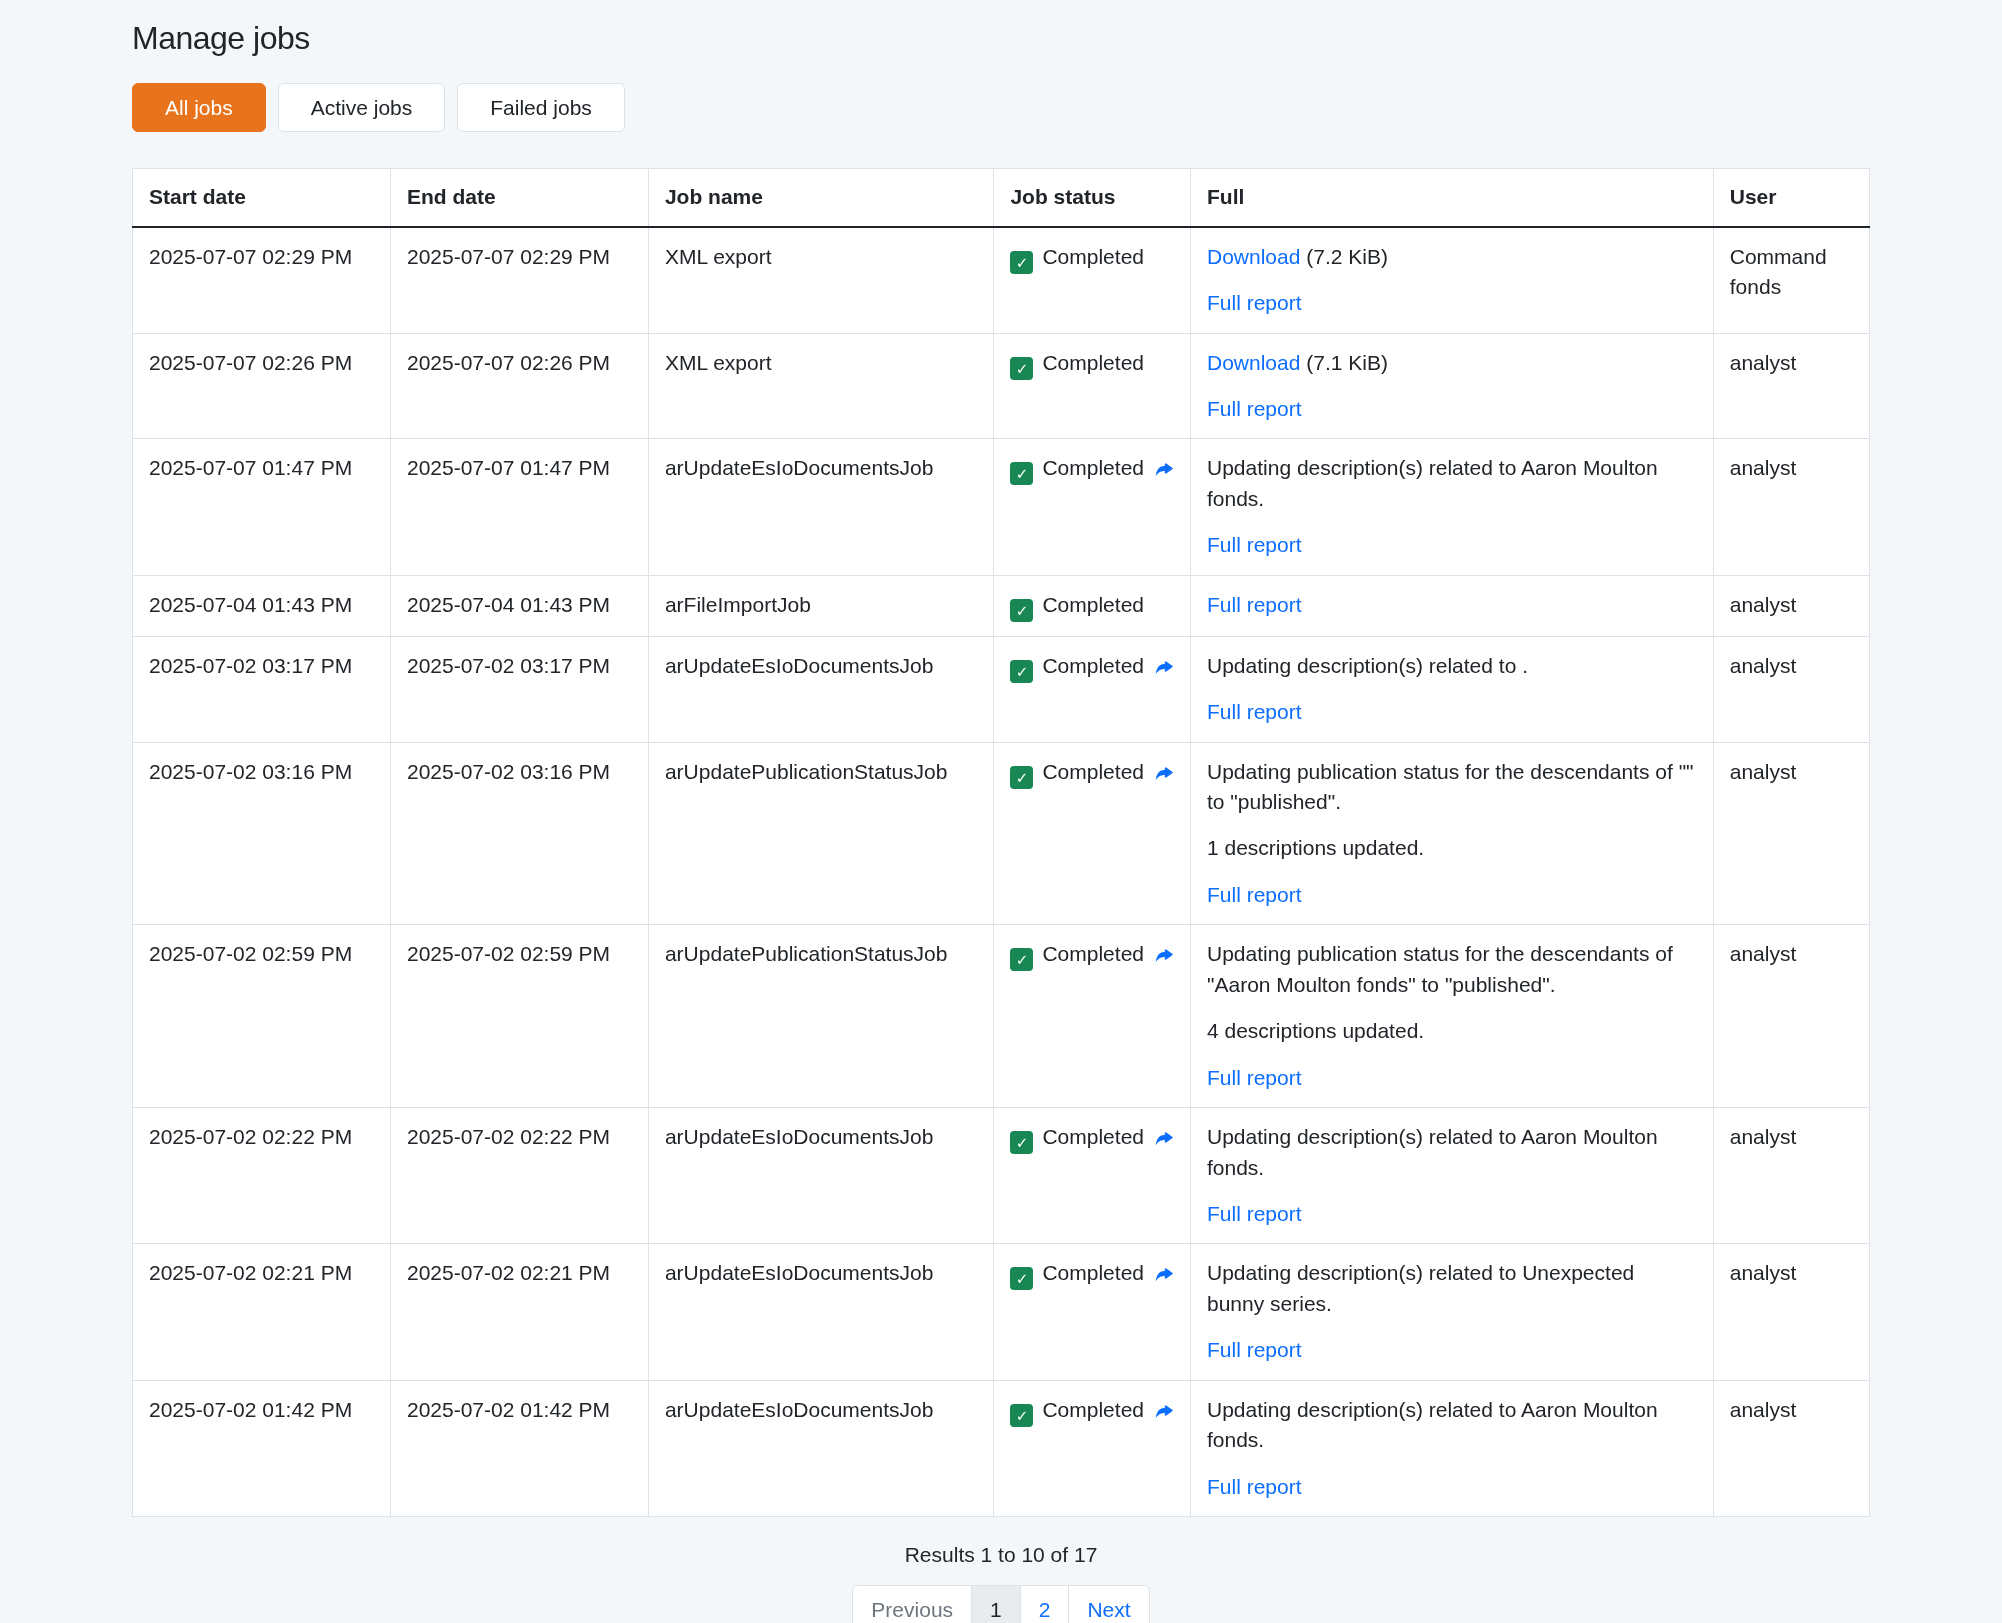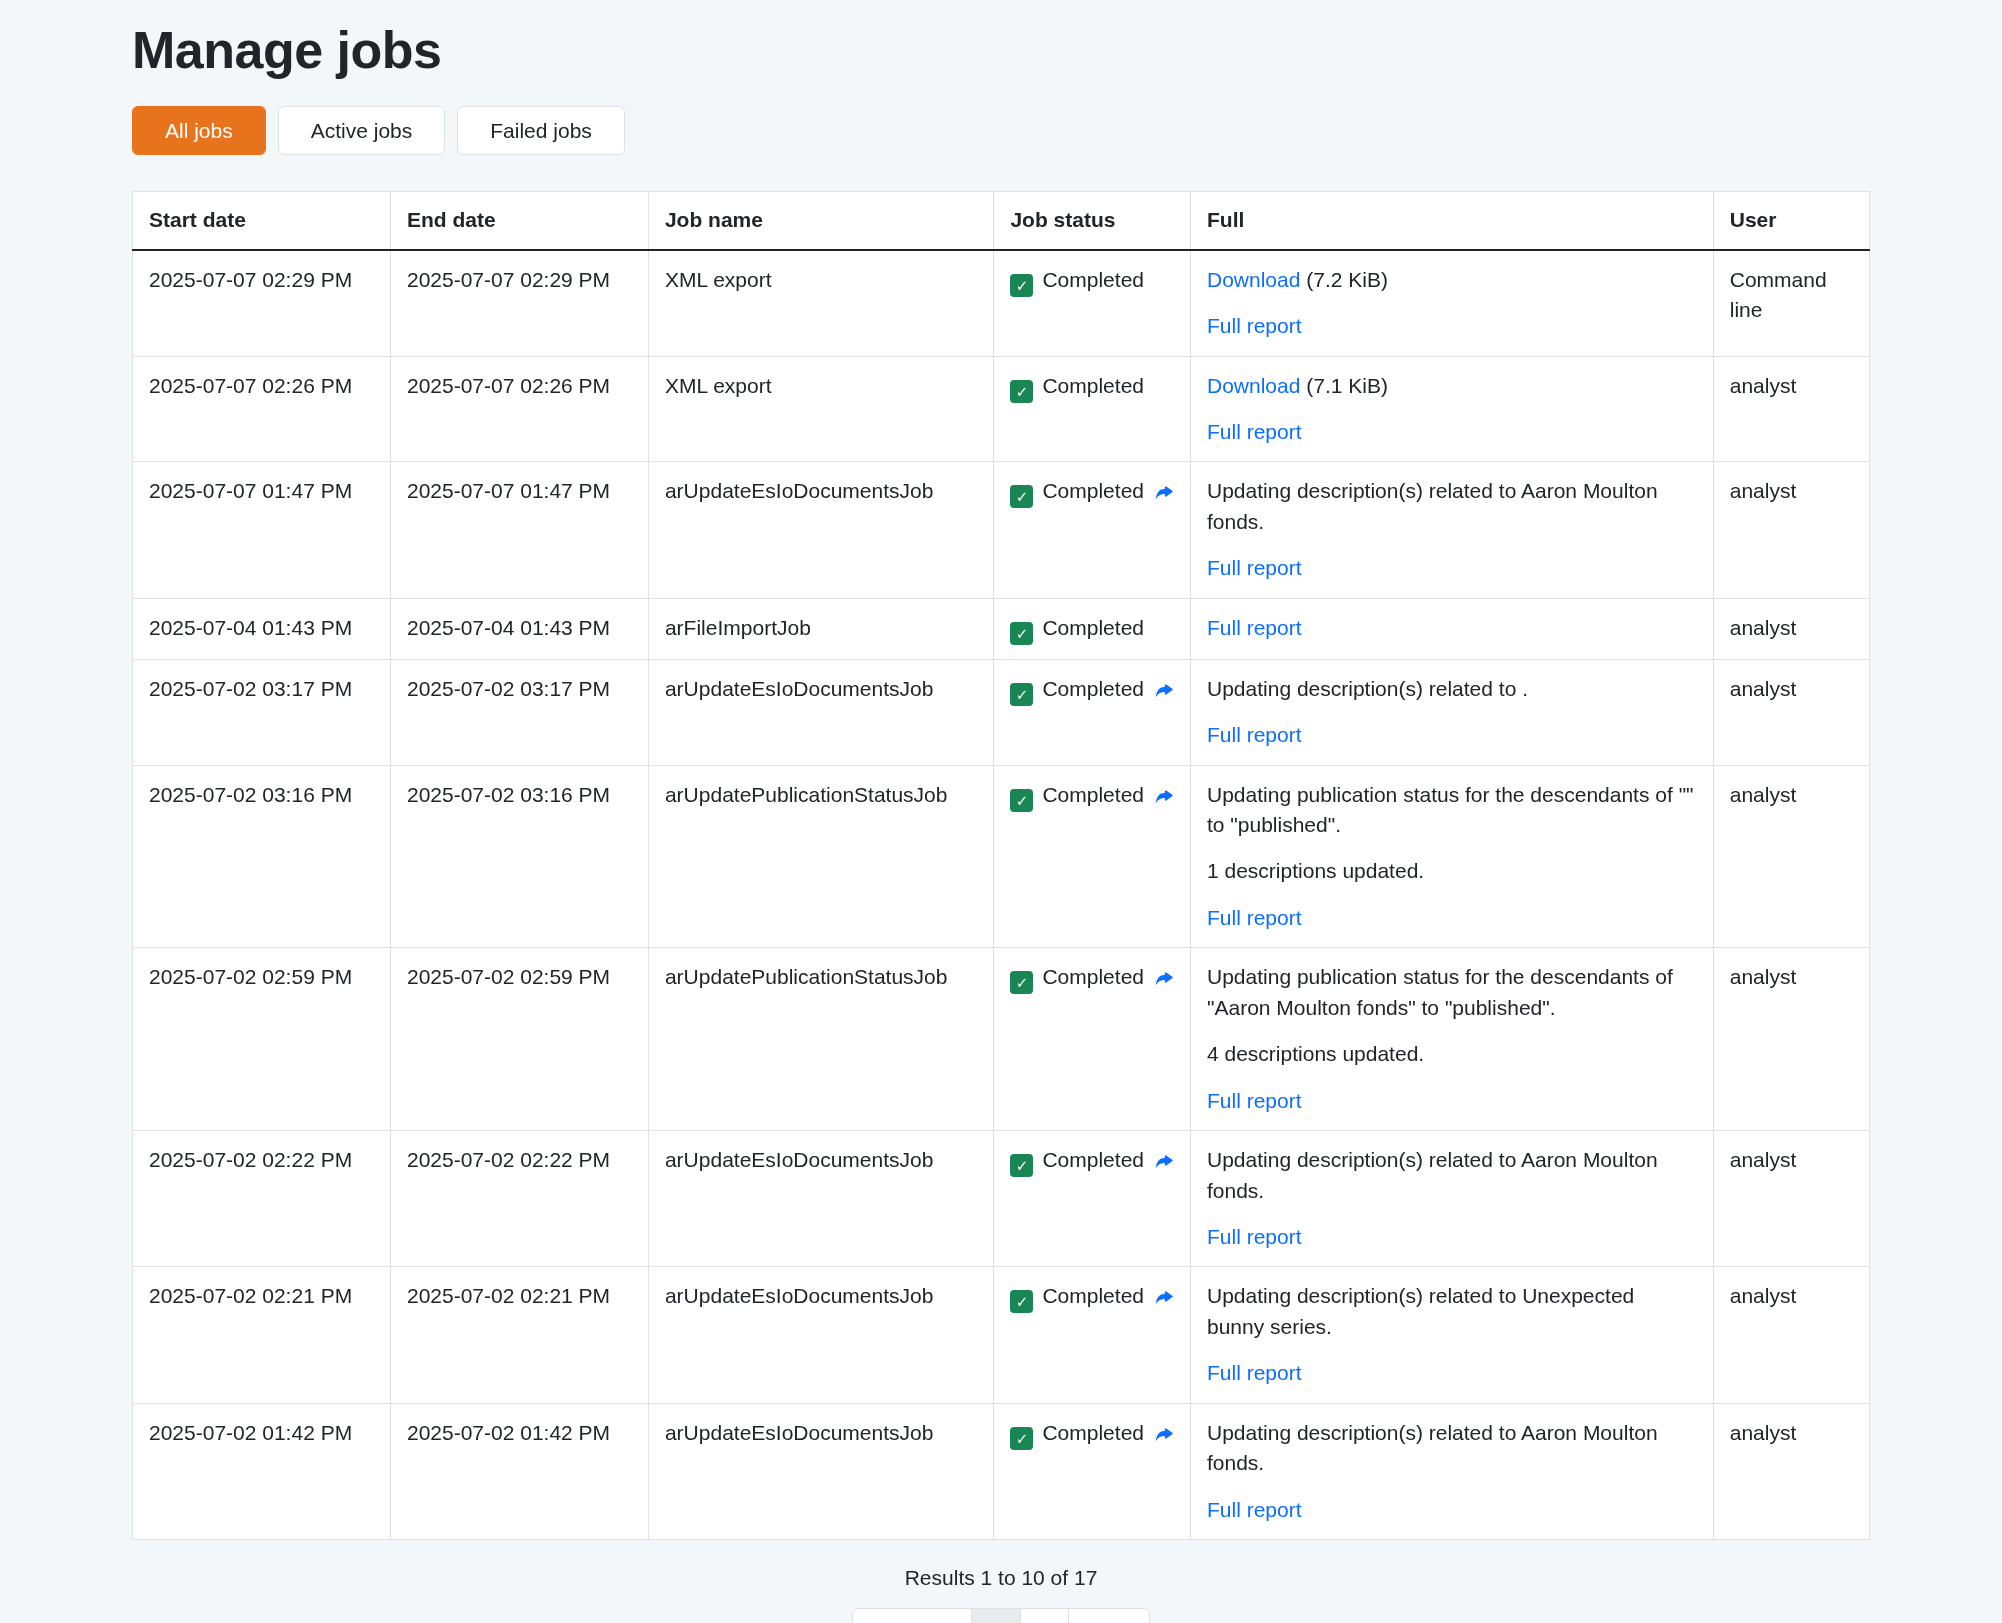--- a/index.html
+++ b/index.html
@@ -23,22 +23,22 @@
     color: var(--text);
     font-family: "Liberation Sans", "DejaVu Sans", sans-serif;
     font-size: 21px;
   }
   .page {
     width: 2002px;
     min-height: 1623px;
     padding: 8px 132px 24px 132px;
   }
   h1.page-title {
-    font-size: 52px;
-    font-weight: 700;
+    font-size: 32px;
+    font-weight: 400;
     margin: 12px 0 26px 0;
     letter-spacing: -0.5px;
   }
   .filters {
     display: flex;
     gap: 12px;
     margin-bottom: 26px;
   }
   .btn {
     font-family: inherit;
@@ -171,21 +171,21 @@
     <tbody id="jobs-tbody">
         <tr>
           <td>2025-07-07 02:29 PM</td>
           <td>2025-07-07 02:29 PM</td>
           <td>XML export</td>
           <td class="status-cell"><span class="check-badge">✓</span><span>Completed</span></td>
           <td>
             <p><a href="#">Download</a> <span>(7.2 KiB)</span></p>
             <p><a href="#">Full report</a></p>
           </td>
-          <td>Command line</td>
+          <td>Command fonds</td>
         </tr>
         <tr>
           <td>2025-07-07 02:26 PM</td>
           <td>2025-07-07 02:26 PM</td>
           <td>XML export</td>
           <td class="status-cell"><span class="check-badge">✓</span><span>Completed</span></td>
           <td>
             <p><a href="#">Download</a> <span>(7.1 KiB)</span></p>
             <p><a href="#">Full report</a></p>
           </td>

